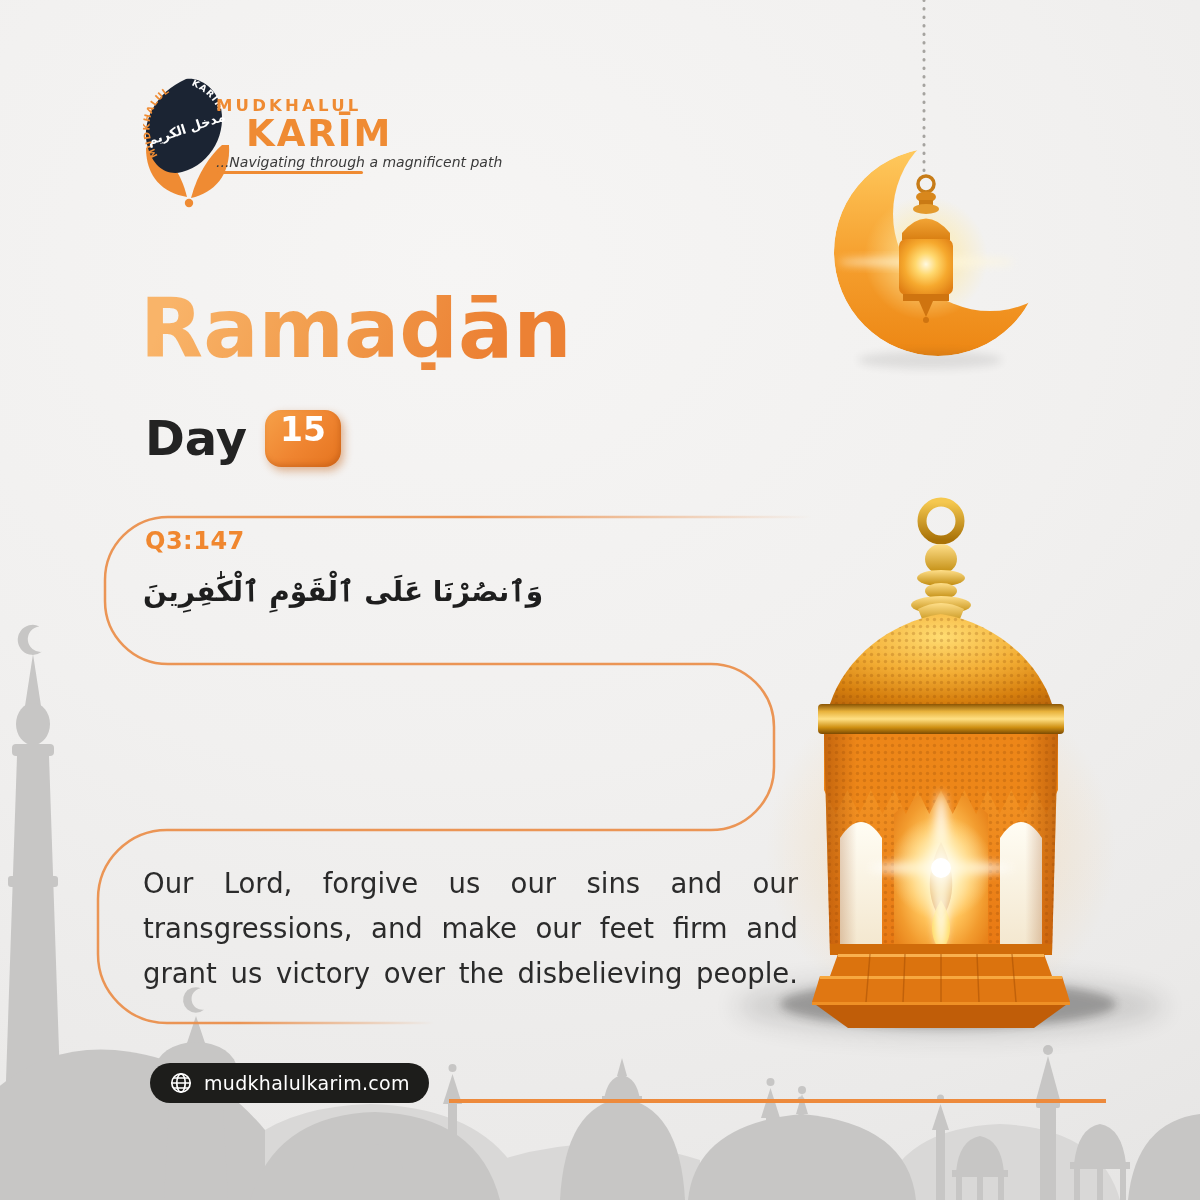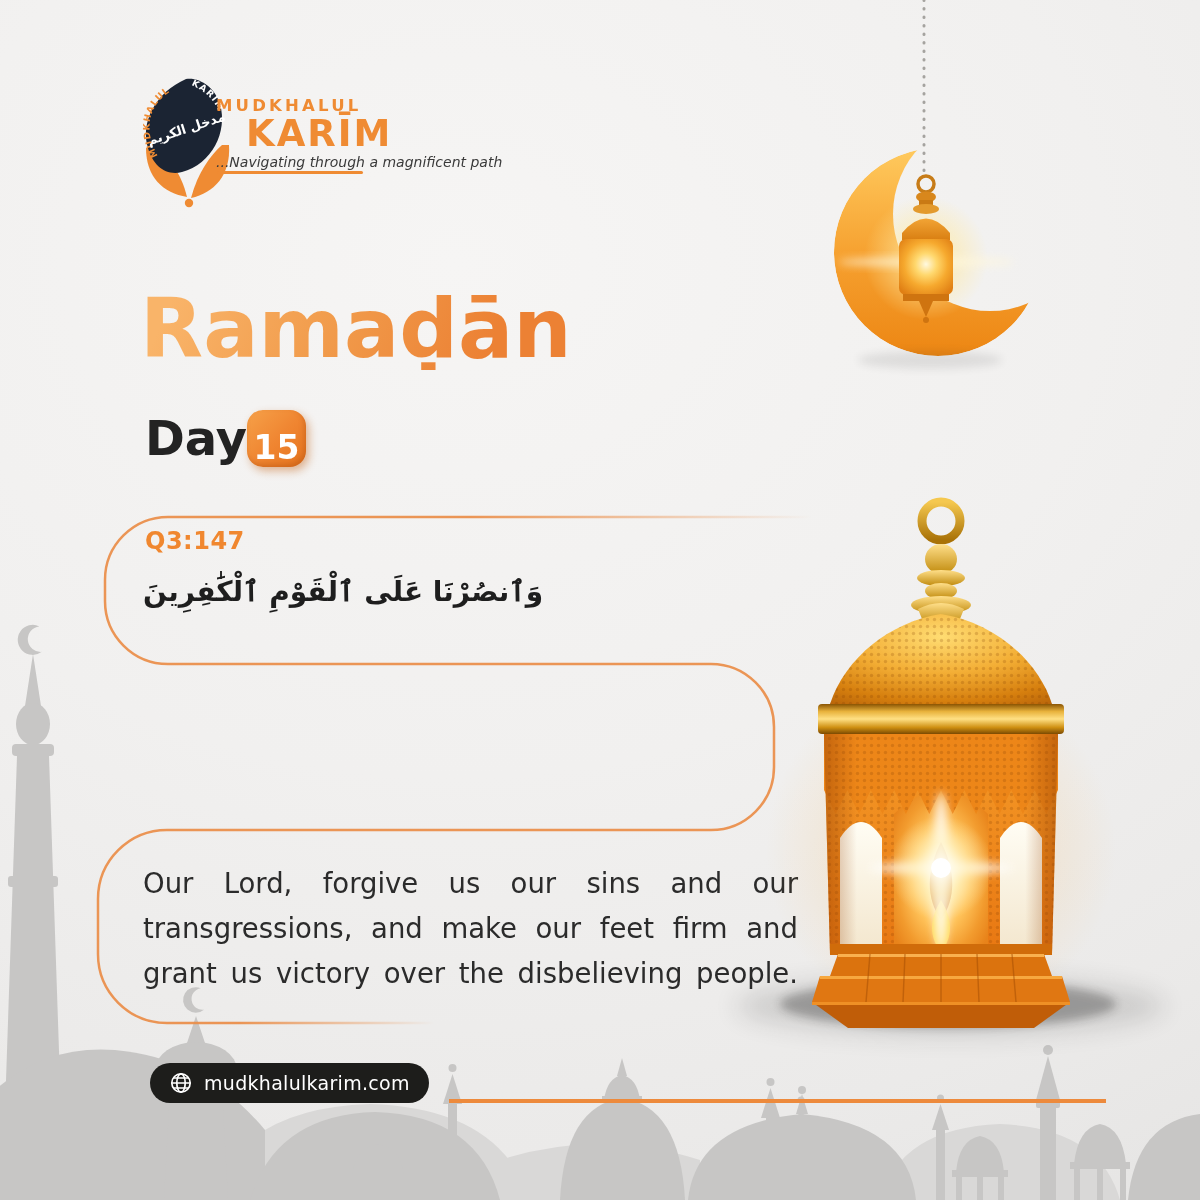--- a/index.html
+++ b/index.html
@@ -16,24 +16,24 @@
   .logo-main{left:214px;top:112px;font-size:37px;font-weight:800;letter-spacing:2px;color:#EF8B33;margin-left:32px;}
   .logo-tagline{left:216px;top:154px;font-size:14px;font-style:italic;color:#3a3a3a;letter-spacing:0px;}
   .logo-underline{left:217px;top:171px;width:146px;height:2.5px;background:#EF8B33;border-radius:2px;}
 
   
   .title{
     left:140px;top:280px;font-size:82px;font-weight:800;letter-spacing:0px;line-height:1;
     background:linear-gradient(115deg,#f9b469 8%,#f19b4b 45%,#ec8134 80%);
     -webkit-background-clip:text;background-clip:text;color:#f08c3a;margin-top:8px;-webkit-text-fill-color:transparent;
   }
-  .day-row{left:145px;top:408px;display:flex;align-items:center;height:60px;}
+  .day-row{left:145px;top:408px;display:flex;align-items:center;gap:18px;height:60px;}
   .day-label{font-size:48px;font-weight:800;color:#232323;line-height:60px;}
   .day-badge{
-    width:59px;height:57px;border-radius:16px;display:flex;align-items:flex-end;justify-content:center;
+    width:76px;height:57px;border-radius:16px;display:flex;align-items:flex-start;justify-content:center;
     background:linear-gradient(135deg,#f6a149 0%,#ef8430 55%,#e5741f 100%);
     box-shadow:3px 4px 9px rgba(196,98,24,.45), inset -2px -3px 5px rgba(170,75,12,.35);
   }
   .day-badge span{font-size:33px;font-weight:800;color:#fff;}
 
   
   .q-ref{left:145px;top:527px;font-size:24px;font-weight:800;color:#F0872F;letter-spacing:0.5px;}
   .arabic{left:143px;top:569px;width:652px;direction:rtl;text-align:left;color:#1e1e1e;
           font-size:28px;font-weight:700;line-height:45px;white-space:nowrap;}
   .arabic div{white-space:nowrap;}

